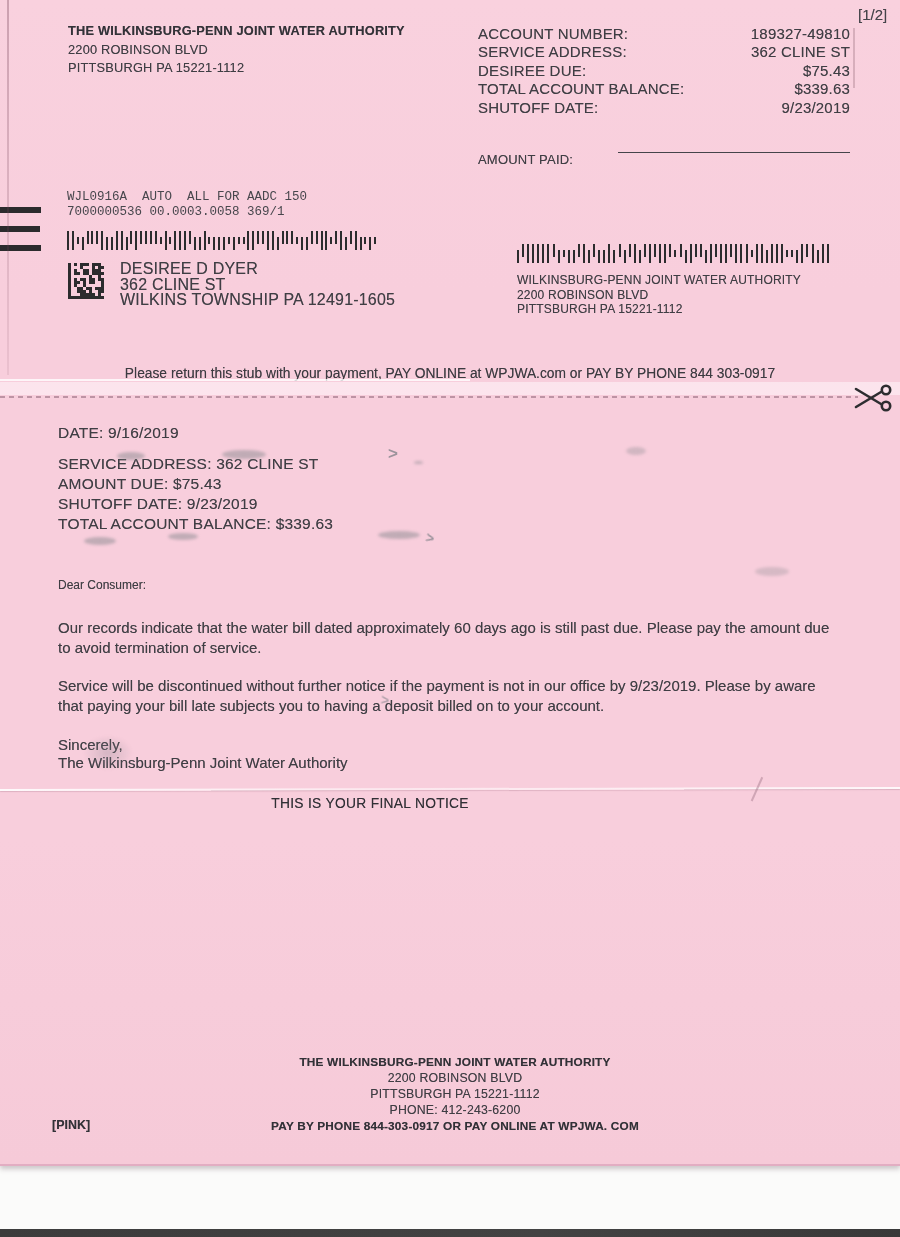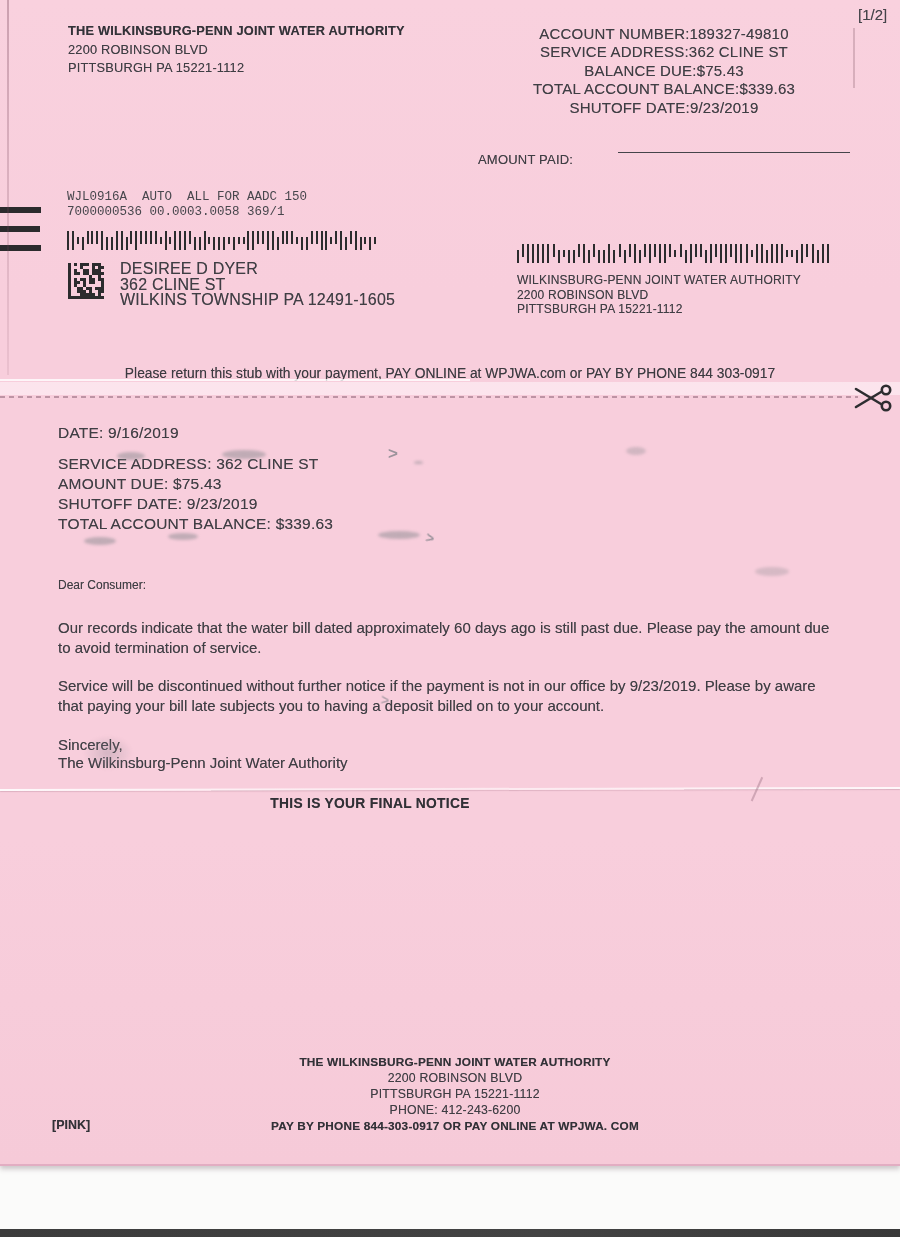--- a/index.html
+++ b/index.html
@@ -17,21 +17,21 @@
   }
   .abs{position:absolute;}
   .caps{letter-spacing:.2px;}
   .soft{text-shadow:0 0 .5px rgba(63,62,68,.55);}
 
   
   .page-indicator{left:858px;top:6px;font-size:15px;color:#45444a;}
   .hdr-left{left:68px;top:22px;font-size:12.8px;line-height:18.5px;}
   .hdr-left .b1{font-weight:bold;color:#333238;}
   .hdr-right{left:478px;top:25px;width:372px;font-size:15px;line-height:18.4px;}
-  .hdr-right .row{display:flex;justify-content:center;}
+  .hdr-right .row{display:flex;justify-content:space-between;}
   .amount-paid-label{left:478px;top:134px;font-size:13px;margin-top:18px;}
   .amount-paid-line{left:618px;top:152px;width:232px;height:0;border-top:1.6px solid #45444a;}
 
   
   .mailcode{left:67px;top:190px;font-family:"Liberation Mono","DejaVu Sans Mono",monospace;
     font-size:12.5px;line-height:14.5px;white-space:pre;color:#48474d;}
   .regbar{left:0;width:41px;height:6px;background:#2b2b2d;}
   .rb1{top:207px;} .rb2{top:226px;width:40px;} .rb3{top:245px;width:41px;}
   .imb{display:flex;justify-content:space-between;align-items:flex-start;}
   .imb span{width:2px;background:#2c2c2e;flex:none;}
@@ -55,21 +55,21 @@
   .l-date{left:58px;top:424px;font-size:15.5px;}
   .l-summary{left:58px;top:454px;font-size:15.5px;line-height:20px;}
   .l-dear{left:58px;top:578px;font-size:12px;}
   .l-p1{left:58px;top:618px;width:772px;font-size:15px;line-height:19.5px;}
   .l-p2{left:58px;top:676px;width:772px;font-size:15px;line-height:19.5px;}
   .l-sincerely{left:58px;top:736px;font-size:15px;}
   .l-signature{left:58px;top:754px;font-size:15px;}
   .crease{left:0;top:788px;width:900px;height:2px;
     background:linear-gradient(90deg,rgba(255,255,255,.9),rgba(255,255,255,.5) 45%,rgba(255,255,255,.85));
     box-shadow:0 1px 1px rgba(185,135,155,.4);transform:rotate(-.12deg);}
-  .final-notice{left:0;top:796px;width:740px;text-align:center;font-weight:bold;
+  .final-notice{left:0;top:796px;width:740px;text-align:center;font-weight:normal;
     font-size:13.8px;letter-spacing:.3px;color:#313036;}
 
   
   .footer{left:55px;top:1054px;width:800px;text-align:center;line-height:16px;font-size:12.3px;}
   .footer .fb{font-weight:bold;font-size:11.8px;color:#323137;letter-spacing:.2px;}
   .pink-tag{left:52px;top:1118px;font-weight:bold;font-size:12.5px;color:#323137;}
 
   
   .edgeL{left:7px;top:0;width:2px;height:375px;
     background:linear-gradient(rgba(120,70,90,.35),rgba(120,70,90,.1));}
@@ -112,21 +112,21 @@
   <div class="abs hdr-right caps soft">
     <div class="row">
       <span>ACCOUNT NUMBER:</span>
       <span>189327-49810</span>
     </div>
     <div class="row">
       <span>SERVICE ADDRESS:</span>
       <span>362 CLINE ST</span>
     </div>
     <div class="row">
-      <span>BALANCE DUE:</span>
+      <span>DESIREE DUE:</span>
       <span>$75.43</span>
     </div>
     <div class="row">
       <span>TOTAL ACCOUNT BALANCE:</span>
       <span>$339.63</span>
     </div>
     <div class="row">
       <span>SHUTOFF DATE:</span>
       <span>9/23/2019</span>
     </div>

